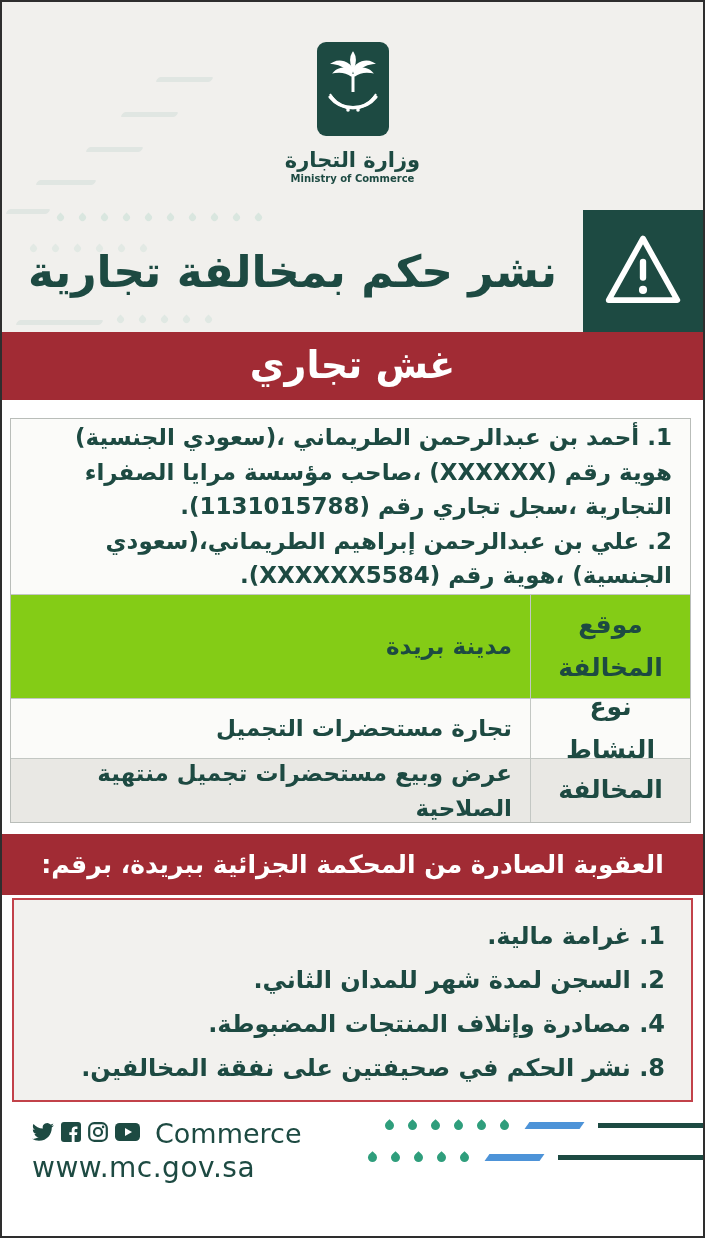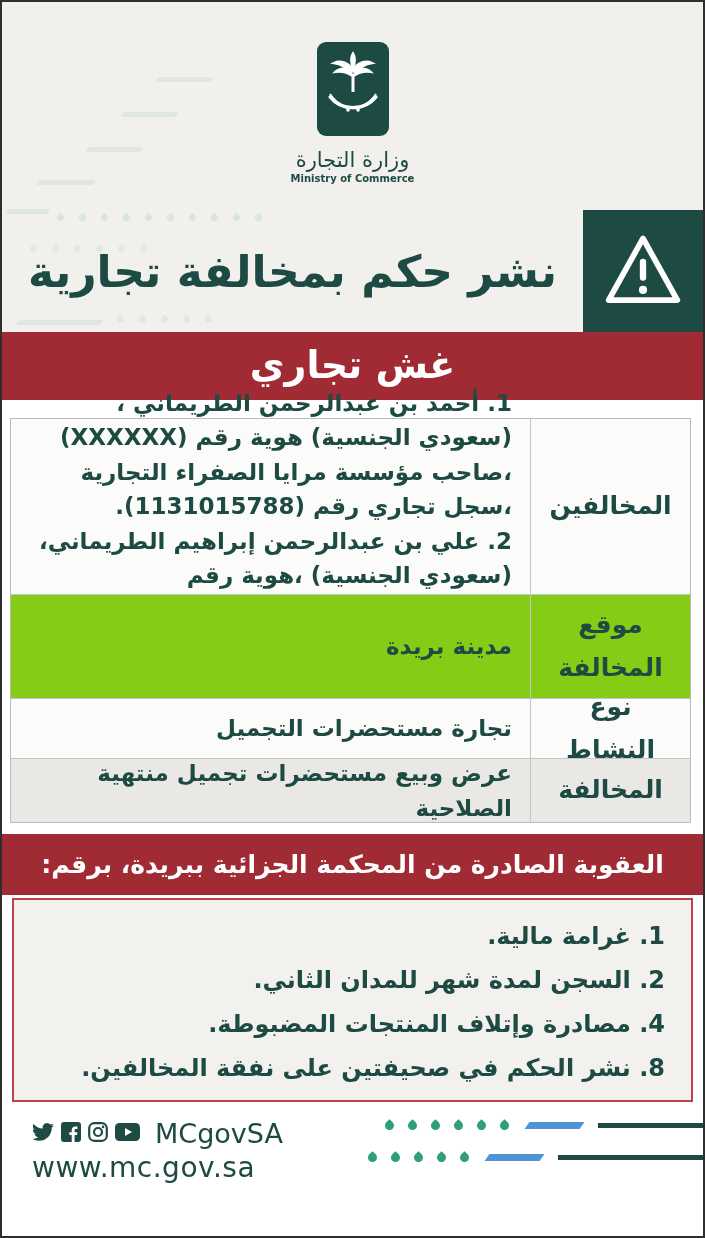--- a/index.html
+++ b/index.html
@@ -7,21 +7,21 @@
   .page {
     width:705px; height:1238px; margin:0 auto; position:relative;
     background:#ffffff; border:2px solid #2e2e2e; overflow:hidden;
     display:flex; flex-direction:column;
   }
   
   .header { height:330px; background:#f1f0ed; position:relative; flex:0 0 auto; }
   .logo-block { position:absolute; top:40px; left:0; right:0; text-align:center; }
   .emblem { width:72px; height:94px; background:#1d4a42; border-radius:9px;
             display:inline-flex; align-items:center; justify-content:center; }
-  .ministry-ar { margin-top:12px; font-size:21px; font-weight:normal; color:#1d4a42; }
+  .ministry-ar { margin-top:12px; font-size:21px; font-weight:bold; color:#1d4a42; }
   .ministry-en { margin-top:1px; font-size:10px; font-weight:bold; color:#1d4a42; }
   .title-row { position:absolute; left:0; right:0; bottom:0; height:122px; display:flex; }
   .main-title { flex:1; display:flex; align-items:center; justify-content:center;
                 font-size:44px; font-weight:bold; color:#1d4a42; direction:rtl; }
   .warning-box { width:120px; height:122px; background:#1d4a42;
                  display:flex; align-items:center; justify-content:center; }
   
   .deco { position:absolute; }
   .deco-bar-faint { height:5px; background:#e0e6e2; border-radius:2px; transform:skewX(-35deg); }
   .deco-dot-faint { width:7px; height:7px; background:#d9e6df; border-radius:0 50% 50% 50%;
@@ -143,21 +143,20 @@
       </div>
     </div>
   </div>
 
   <div class="band band-category">غش تجاري</div>
 
   <div class="spacer-a"></div>
 
   <div class="details-table">
     <div class="t-row row-0">
-      <div class="t-label">المخالفين</div>
       <div class="t-value">1. أحمد بن عبدالرحمن الطريماني ،(سعودي الجنسية) هوية رقم (XXXXXX) ،صاحب مؤسسة مرايا الصفراء التجارية ،سجل تجاري رقم (1131015788).
 2. علي بن عبدالرحمن إبراهيم الطريماني،(سعودي الجنسية) ،هوية رقم (XXXXXX5584).</div>
     </div>
     <div class="t-row row-1">
       <div class="t-label">موقع المخالفة</div>
       <div class="t-value">مدينة بريدة</div>
     </div>
     <div class="t-row row-2">
       <div class="t-label">نوع النشاط</div>
       <div class="t-value">تجارة مستحضرات التجميل</div>
@@ -200,21 +199,21 @@
           <circle cx="10" cy="10" r="4" stroke-width="2.2"></circle>
           <circle cx="15.1" cy="4.9" r="1.3" fill="#1d4a42" stroke="none"></circle>
         </svg>
       </span>
       <span>
         <svg width="25" height="18" viewBox="0 0 25 18">
           <rect width="25" height="18" rx="4.5" fill="#1d4a42"></rect>
           <path d="M10 5 L17 9 L10 13 Z" fill="#ffffff"></path>
         </svg>
       </span>
-      <span class="social-handle">MCgovSA</span>
+      <span class="social-handle">Commerce</span>
     </div>
     <div class="website">www.mc.gov.sa</div>
 
     <div class="deco-row deco-row-1">
       <span class="deco-dot"></span>
         <span class="deco-dot"></span>
         <span class="deco-dot"></span>
         <span class="deco-dot"></span>
         <span class="deco-dot"></span>
         <span class="deco-dot"></span>

